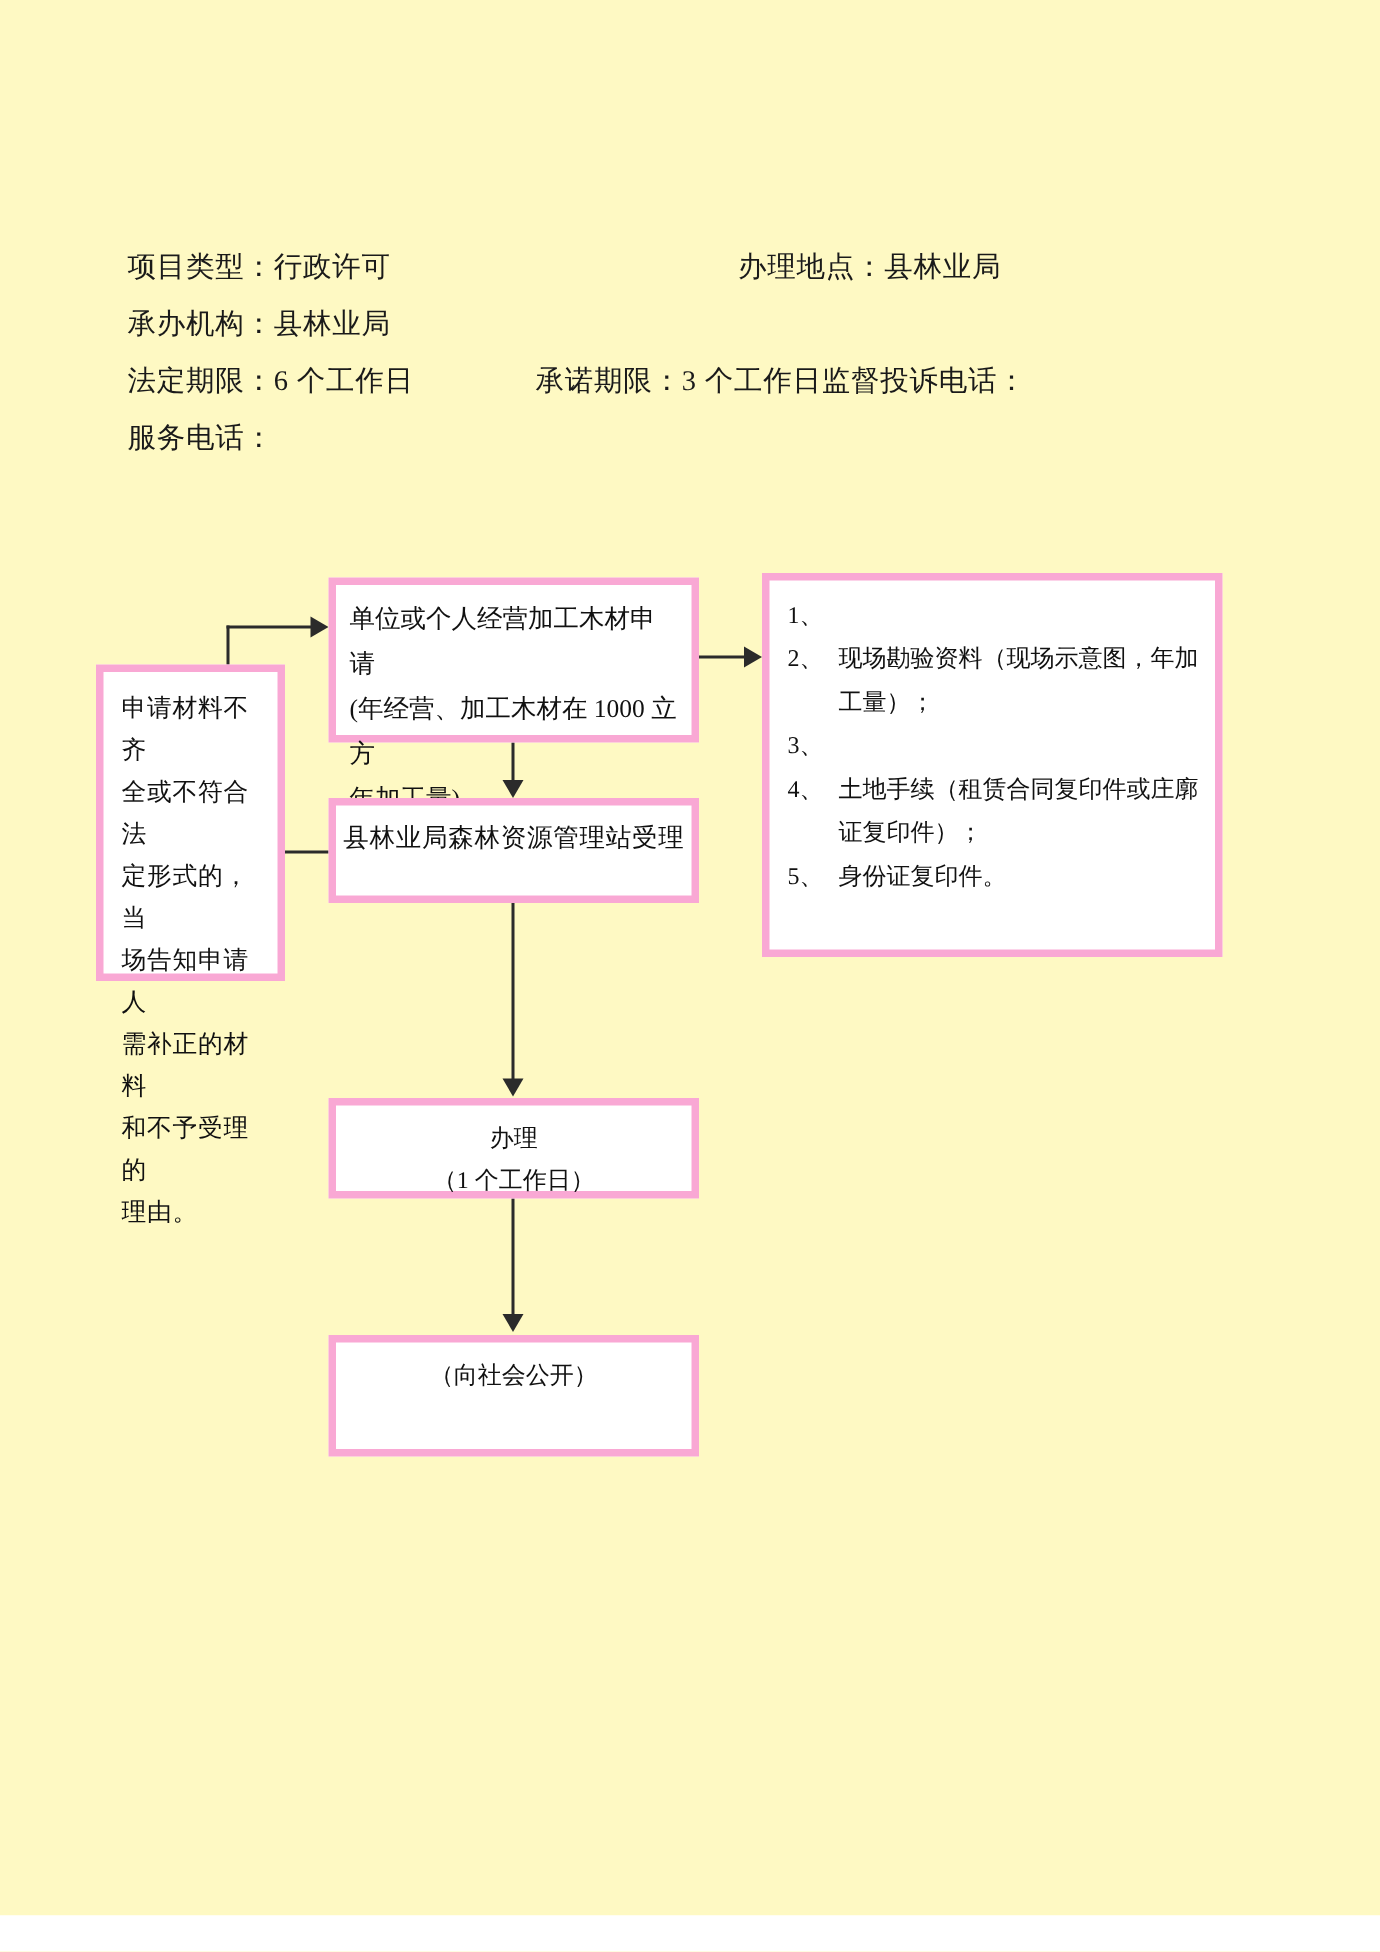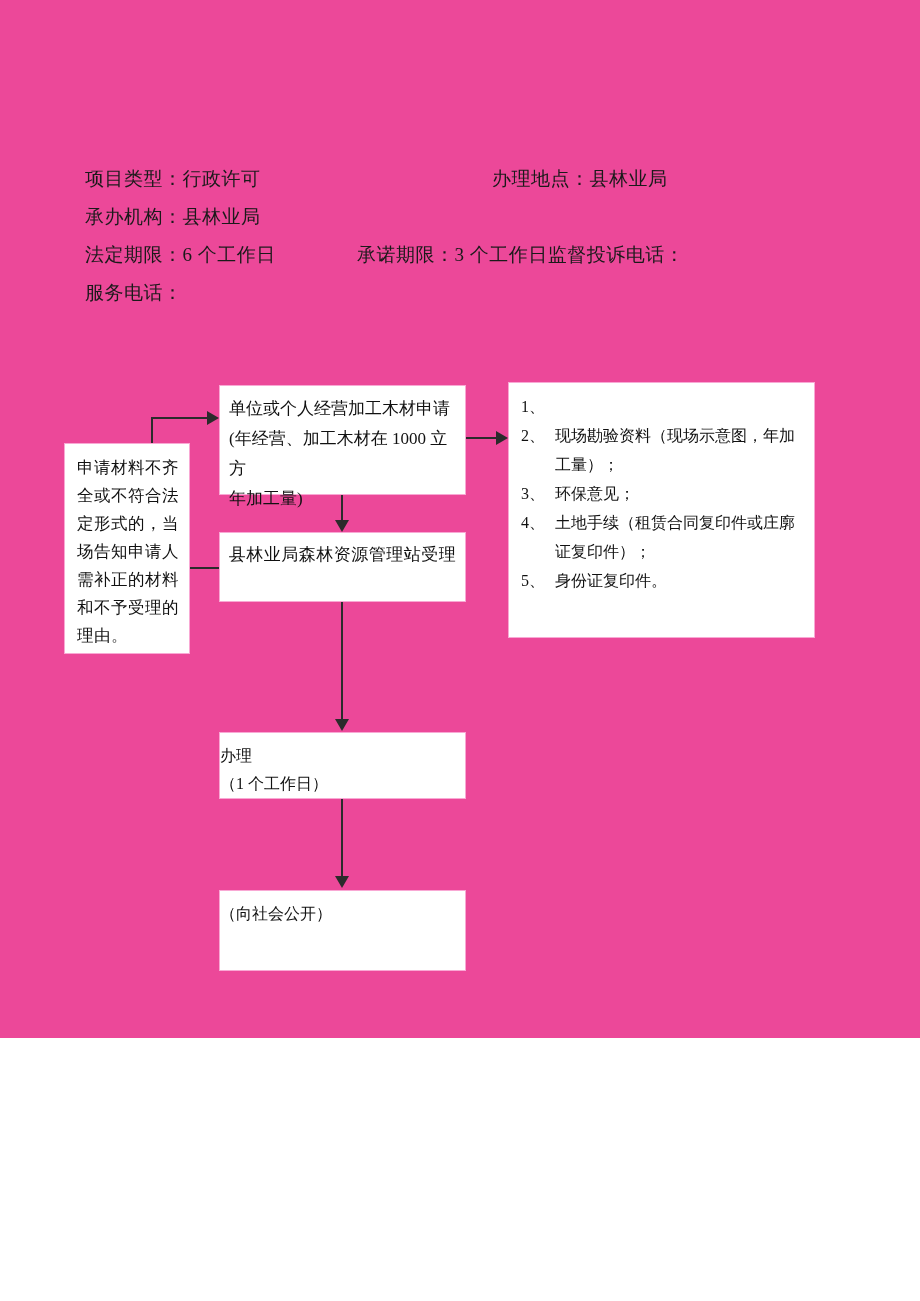--- a/index.html
+++ b/index.html
@@ -7,22 +7,22 @@
     padding: 0;
     background: #ffffff;
   }
   body {
     font-family: "Liberation Serif", "DejaVu Serif", serif;
     color: #000000;
   }
   #page {
     position: relative;
     width: 920px;
-    height: 1038px;
-    background: #ec4899;
+    height: 1277px;
+    background: #fef9c3;
     overflow: hidden;
   }
 
   
   .meta-line {
     position: absolute;
     font-size: 19px;
     line-height: 22px;
     white-space: nowrap;
     letter-spacing: 0.5px;
@@ -33,21 +33,21 @@
     font-size: 19px;
     line-height: 22px;
     white-space: nowrap;
     letter-spacing: 0.5px;
     color: #1a1a1a;
   }
 
   
   .fbox {
     position: absolute;
-    border: 1px solid #f9a8d4;
+    border: 5px solid #f9a8d4;
     background: #ffffff;
     box-sizing: border-box;
     font-size: 16px;
     line-height: 26px;
     color: #111111;
   }
   .fbox .inner {
     padding: 6px 10px 0 10px;
   }
   .box-center-text {
@@ -77,21 +77,21 @@
     text-align: center;
     letter-spacing: 0.5px;
   }
 
   
   #box-process .inner,
   #box-done .inner {
     padding: 9px 0 0 0;
     font-size: 16px;
     line-height: 28px;
-    text-align: left;
+    text-align: center;
   }
 
   
   #box-materials .inner {
     padding: 9px 8px 0 12px;
     font-size: 16px;
     line-height: 29px;
   }
   .mat-title {
     letter-spacing: 0.5px;
@@ -202,21 +202,20 @@
 
       <div class="mat-item">
         <span class="mat-num">1、</span>
       </div>
       <div class="mat-item">
         <span class="mat-num">2、</span>
         <span class="mat-txt">现场勘验资料（现场示意图，年加工量）；</span>
       </div>
       <div class="mat-item">
         <span class="mat-num">3、</span>
-        <span class="mat-txt">环保意见；</span>
       </div>
       <div class="mat-item">
         <span class="mat-num">4、</span>
         <span class="mat-txt">土地手续（租赁合同复印件或庄廓证复印件）；</span>
       </div>
       <div class="mat-item">
         <span class="mat-num">5、</span>
         <span class="mat-txt">身份证复印件。</span>
       </div>
     </div>

